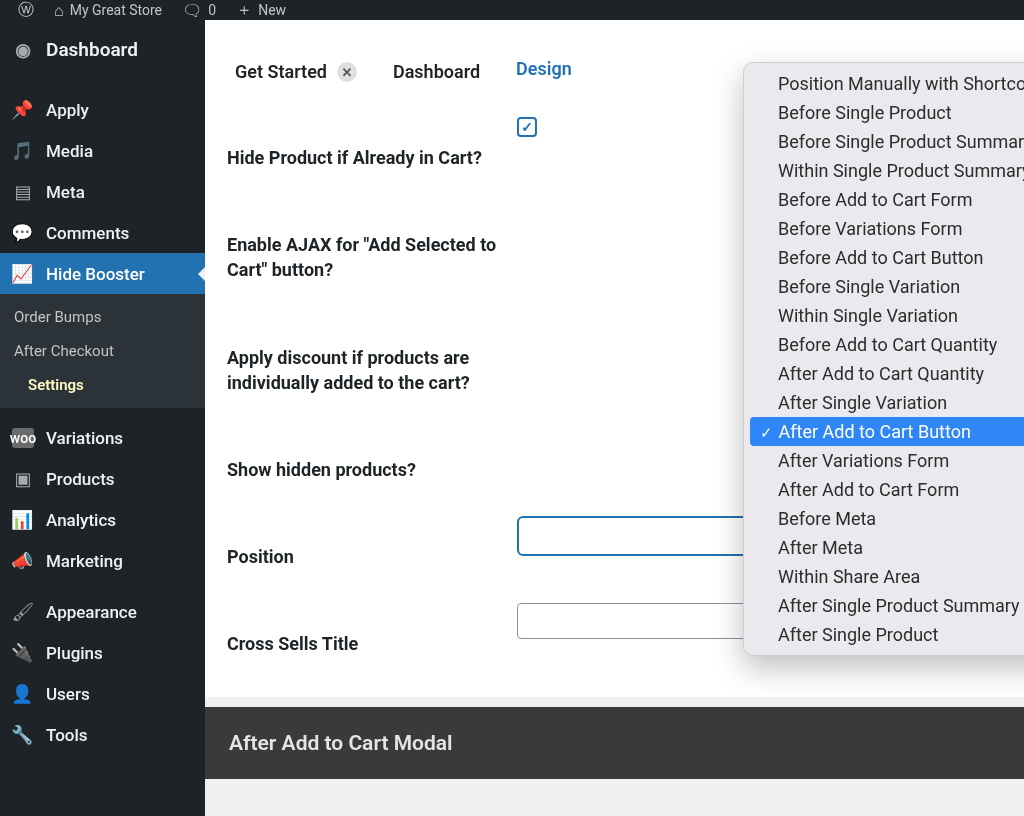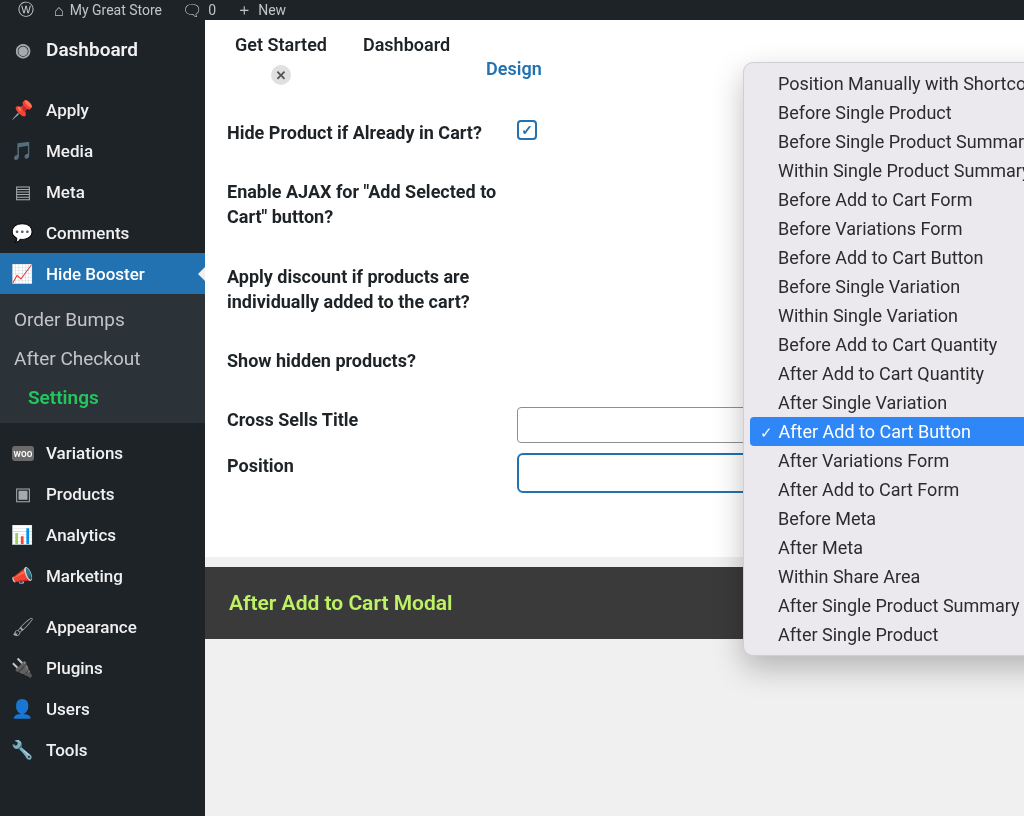--- a/index.html
+++ b/index.html
@@ -11,49 +11,49 @@
 .admin-bar .ab-icon { font-size: 16px; }
 
 
 .sidebar { position: absolute; top: 20px; left: 0; width: 205px; height: calc(100% - 20px); background: #1d2327; color: #fff; overflow-y: auto; }
 .menu-item { display: flex; align-items: center; gap: 12px; padding: 10px 12px; color: #f0f0f1; font-size: 17px; font-weight: 500; cursor: pointer; }
 .menu-item .menu-label { flex: 1; }
 .menu-item.dashboard { padding: 18px 12px; font-size: 19px; font-weight: 600; }
 .menu-item.current { background: #2271b1; color: #fff; position: relative; }
 .menu-item.current::after { content: ""; position: absolute; right: -1px; top: 50%; transform: translateY(-50%); width: 0; height: 0; border-top: 8px solid transparent; border-bottom: 8px solid transparent; border-right: 8px solid #f0f0f1; }
 .submenu { background: #2c3338; padding: 6px 0; }
-.submenu-item { padding: 8px 14px; font-size: 19px; color: #c3c4c7; cursor: pointer; }
-.submenu-item.current { color: #22c55e; font-weight: 600; padding-left: 28px; }
+.submenu-item { padding: 8px 14px; font-size: 15px; color: #c3c4c7; cursor: pointer; }
+.submenu-item.current { color: #fef9c3; font-weight: 600; padding-left: 28px; }
 .menu-sep { height: 10px; }
 .menu-icon { width: 22px; display: flex; justify-content: center; color: #a7aaad; font-size: 18px; }
 .menu-item.current .menu-icon { color: #fff; }
 
 
 .content { position: absolute; top: 20px; left: 205px; right: 0; bottom: 0; background: #f0f0f1; overflow: hidden; }
 .tabs-bar { background: #fff; padding: 14px 30px 0; display: flex; gap: 36px; border-bottom: 1px solid #dcdcde; font-size: 18px; }
-.tab { padding-bottom: 14px; font-weight: 600; color: #1d2327; cursor: pointer; display: flex; align-items: center; gap: 10px; flex-direction: column; }
+.tab { padding-bottom: 14px; font-weight: 600; color: #1d2327; cursor: pointer; display: flex; align-items: flex-end; gap: 10px; }
 .tab.active { color: #2271b1; border-bottom: 4px solid #2271b1; margin-bottom: -1px; margin-top: 24px; }
 .tab .close { background: #e0e0e0; width: 20px; height: 20px; border-radius: 50%; display: inline-flex; align-items: center; justify-content: center; font-size: 13px; color: #555; }
 
 .form-area { padding: 30px 22px; background: #fff; margin: -10px 0 0 0; position: relative; }
 .form-row { display: flex; align-items: flex-start; margin-bottom: 34px; }
-.form-label { width: 290px; font-weight: 700; font-size: 18px; color: #1d2327; line-height: 1.4; padding-right: 20px; }
+.form-label { width: 290px; font-weight: 700; font-size: 18px; color: #1d2327; line-height: 1.4; padding-right: 20px; margin-top: 28px; }
 .form-control { flex: 1; }
 .checkbox { width: 20px; height: 20px; border: 2px solid #2271b1; border-radius: 4px; display: inline-flex; align-items: center; justify-content: center; color: #2271b1; font-size: 14px; font-weight: bold; }
 .text-input { width: 440px; height: 36px; border: 1px solid #8c8f94; border-radius: 4px; background: #fff; }
 .select-box { width: 310px; height: 40px; border: 2px solid #2271b1; border-radius: 6px; background: #fff; }
 
 
 .dropdown { position: absolute; top: 42px; left: 538px; width: 332px; background: #ece9ee; border: 1px solid #d0cdd4; border-radius: 10px; box-shadow: 0 12px 30px rgba(0,0,0,0.25); padding: 6px; z-index: 100; }
 .dropdown-item { padding: 4px 10px; font-size: 18px; color: #2c2c2c; cursor: pointer; border-radius: 4px; }
 .dropdown-item.selected { background: #2f86f6; color: #fff; }
 .dropdown-item.selected::before { content: "✓"; margin-right: 6px; font-size: 15px; }
 .dropdown-item:not(.selected) { padding-left: 28px; }
 
-.panel-header { background: #3a3a3a; color: #bef264; font-size: 21px; font-weight: 600; padding: 24px; margin-top: 10px; }
+.panel-header { background: #3a3a3a; color: #e5e5e5; font-size: 21px; font-weight: 600; padding: 24px; margin-top: 10px; }
 </style>
 </head>
 <body>
 
 <div class="admin-bar">
   <div class="ab-item">
       <span class="ab-icon">ⓦ</span>
     </div>
   <div class="ab-item">
       <span class="ab-icon">⌂</span>
@@ -95,21 +95,21 @@
       <span class="menu-icon">📈</span>
       <span class="menu-label">Hide Booster</span>
     </div>
   <div class="submenu">
     <div class="submenu-item">Order Bumps</div>
     <div class="submenu-item">After Checkout</div>
     <div class="submenu-item current">Settings</div>
   </div>
   <div class="menu-sep"></div>
   <div class="menu-item">
-      <span class="menu-icon" style="background:#6b6b6b;color:#fff;font-size:10px;border-radius:3px;padding:2px 3px;">woo</span>
+      <span class="menu-icon" style="background:#6b6b6b;color:#fff;font-size:14px;border-radius:3px;padding:2px 3px;">woo</span>
       <span class="menu-label">Variations</span>
     </div>
   <div class="menu-item">
       <span class="menu-icon">▣</span>
       <span class="menu-label">Products</span>
     </div>
   <div class="menu-item">
       <span class="menu-icon">📊</span>
       <span class="menu-label">Analytics</span>
     </div>
@@ -156,29 +156,29 @@
       <div class="form-control"></div>
     </div>
     <div class="form-row">
       <div class="form-label">Apply discount if products are individually added to the cart?</div>
       <div class="form-control"></div>
     </div>
     <div class="form-row">
       <div class="form-label">Show hidden products?</div>
       <div class="form-control"></div>
     </div>
-    <div class="form-row" style="margin-bottom:10px;">
-      <div class="form-label">Cross Sells Title</div>
-      <div class="form-control"><input class="text-input" style=""></div>
-    </div>
     <div class="form-row">
       <div class="form-label">Position</div>
       <div class="form-control">
           <div class="select-box"></div>
         </div>
+    </div>
+    <div class="form-row" style="margin-bottom:10px;">
+      <div class="form-label">Cross Sells Title</div>
+      <div class="form-control"><input class="text-input" style=""></div>
     </div>
   </div>
 
   <div class="panel-header">After Add to Cart Modal</div>
 
   <div class="dropdown" id="position-dropdown">
       <div class="dropdown-item">Position Manually with Shortcode</div>
       <div class="dropdown-item">Before Single Product</div>
       <div class="dropdown-item">Before Single Product Summary</div>
       <div class="dropdown-item">Within Single Product Summary</div>

